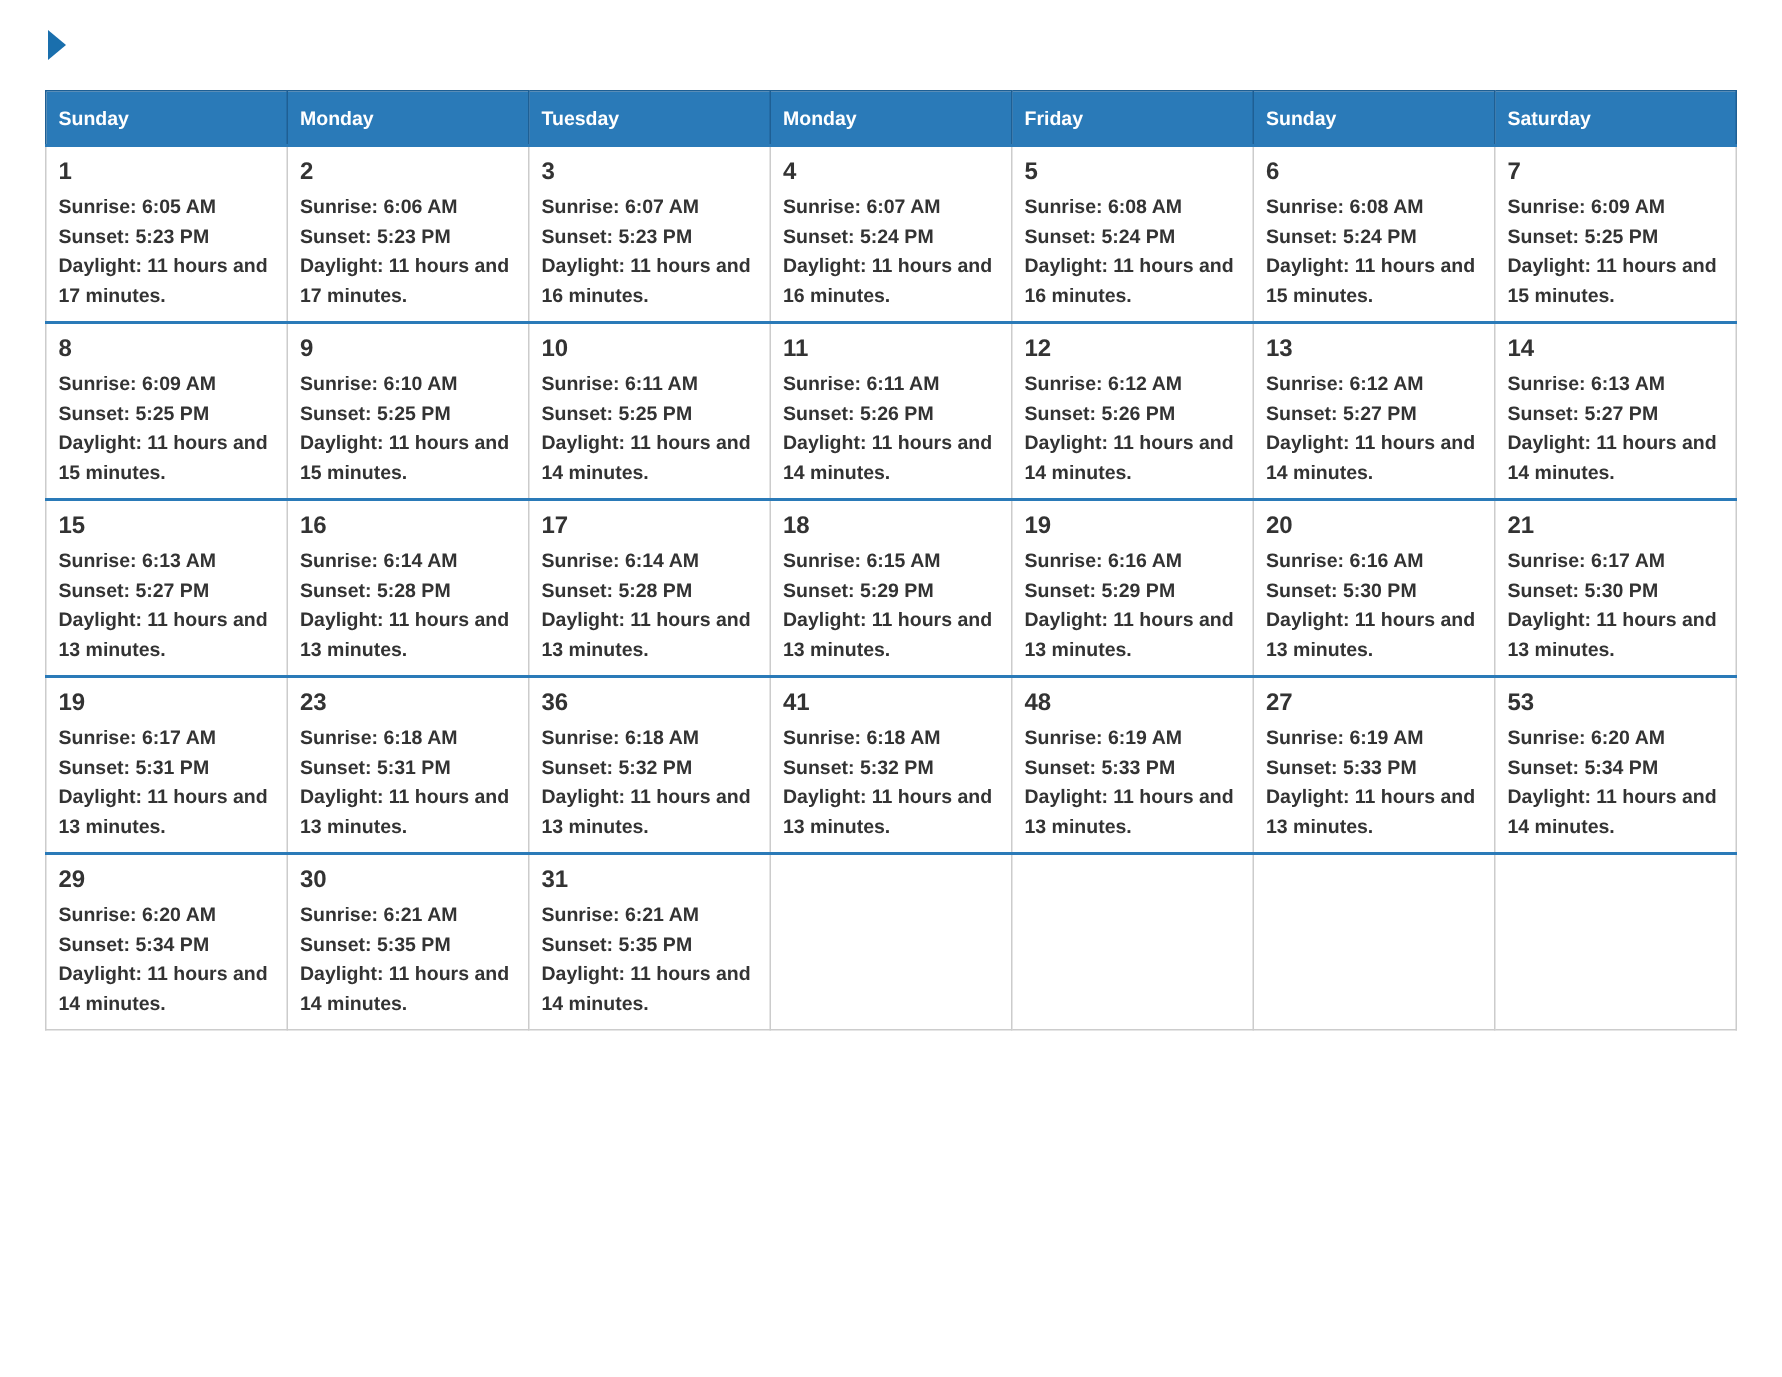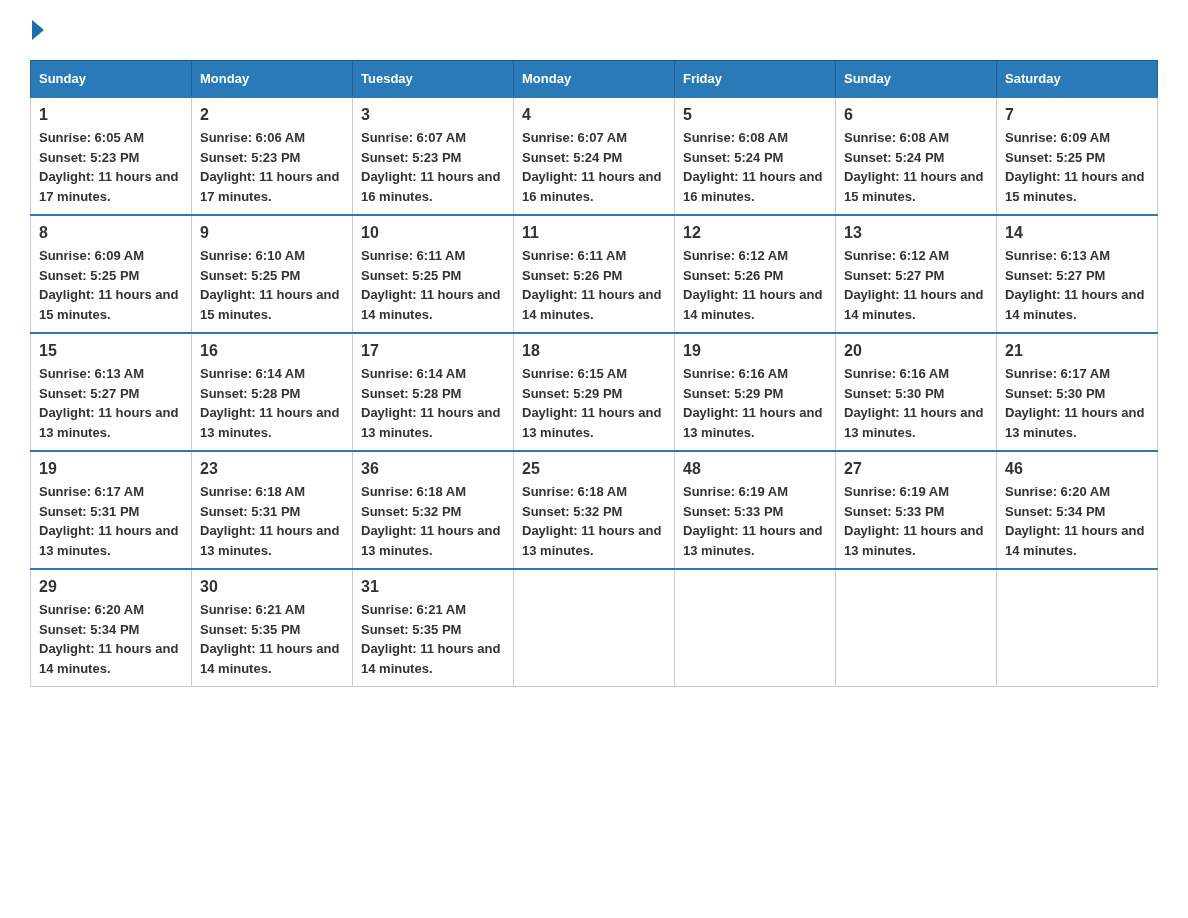--- a/index.html
+++ b/index.html
@@ -325,21 +325,21 @@
       </td>
         <td>
         <span class="day-number">36</span>
         <div class="day-info">
           Sunrise: 6:18 AM<br>
           Sunset: 5:32 PM<br>
           Daylight: 11 hours and 13 minutes.
         </div>
       </td>
         <td>
-        <span class="day-number">25</span>
+        <span class="day-number">41</span>
         <div class="day-info">
           Sunrise: 6:18 AM<br>
           Sunset: 5:32 PM<br>
           Daylight: 11 hours and 13 minutes.
         </div>
       </td>
         <td>
         <span class="day-number">48</span>
         <div class="day-info">
           Sunrise: 6:19 AM<br>
@@ -349,21 +349,21 @@
       </td>
         <td>
         <span class="day-number">27</span>
         <div class="day-info">
           Sunrise: 6:19 AM<br>
           Sunset: 5:33 PM<br>
           Daylight: 11 hours and 13 minutes.
         </div>
       </td>
         <td>
-        <span class="day-number">46</span>
+        <span class="day-number">53</span>
         <div class="day-info">
           Sunrise: 6:20 AM<br>
           Sunset: 5:34 PM<br>
           Daylight: 11 hours and 14 minutes.
         </div>
       </td>
       </tr>
       <tr>
         <td>
         <span class="day-number">29</span>

